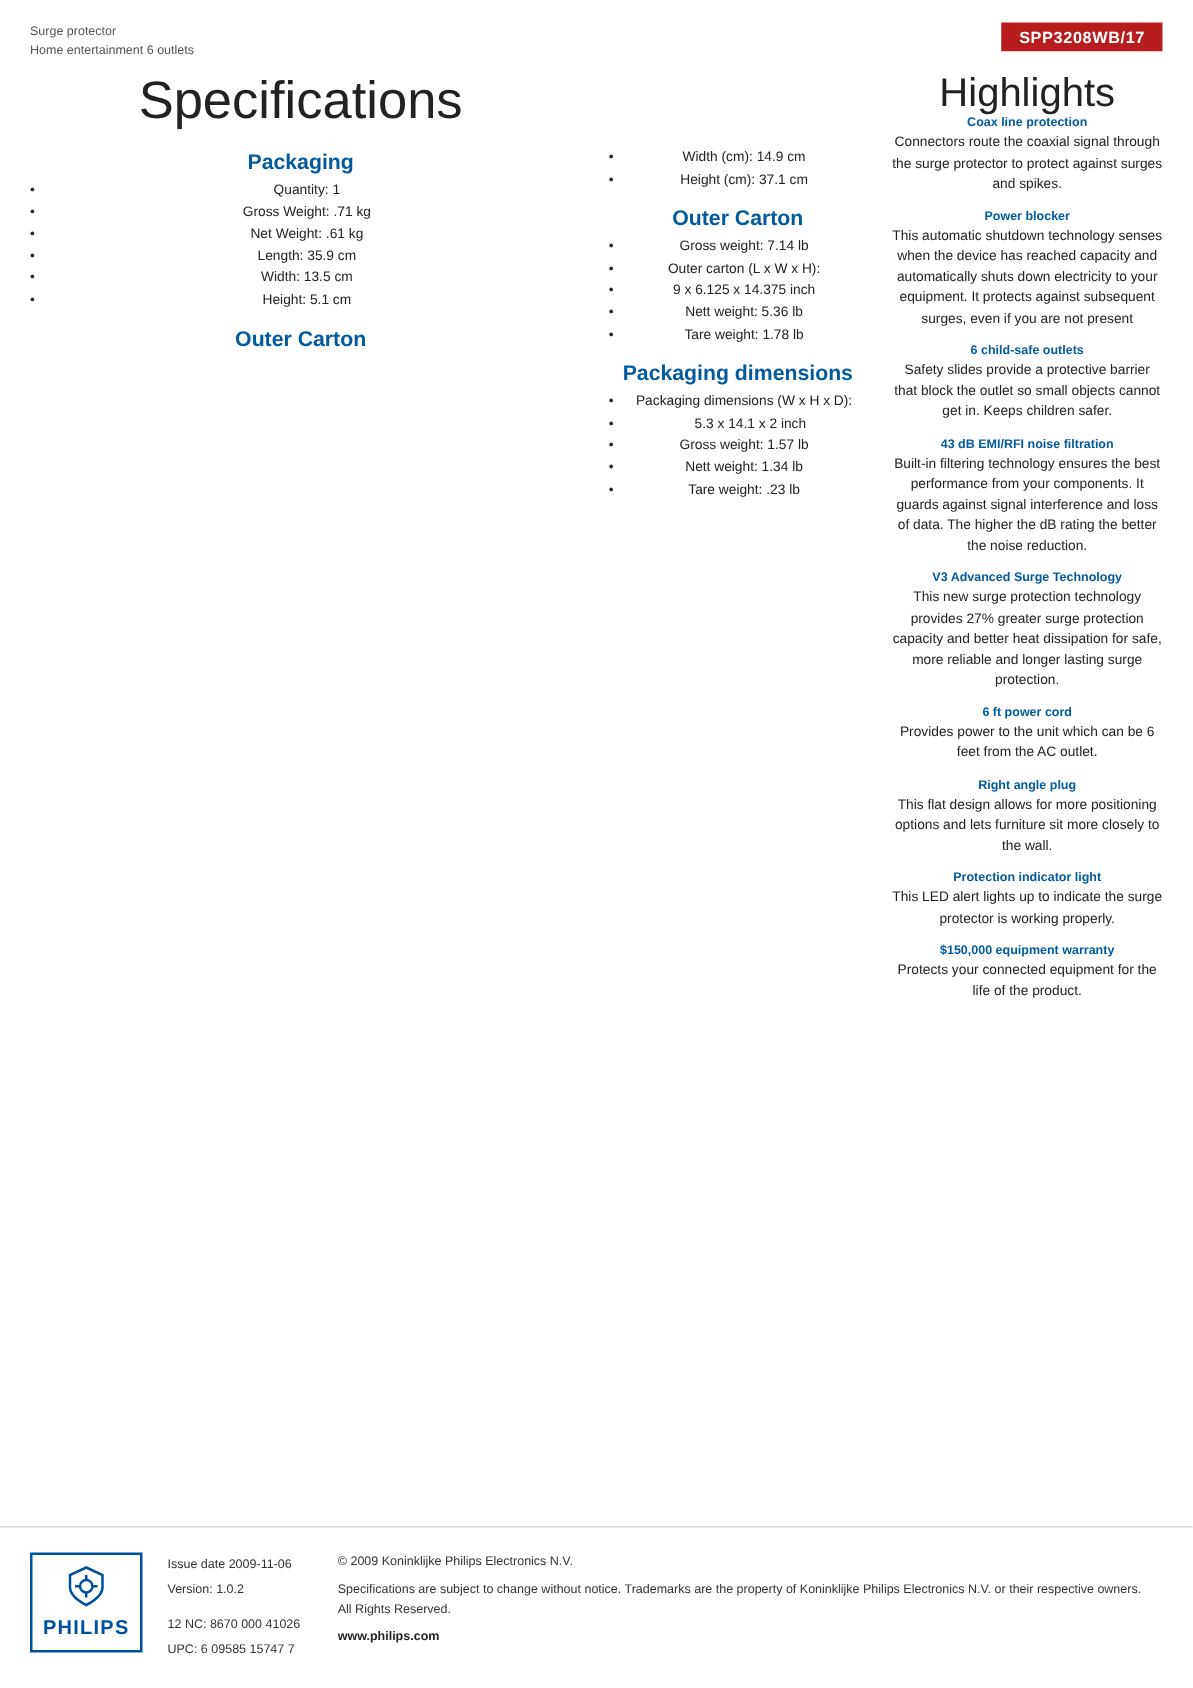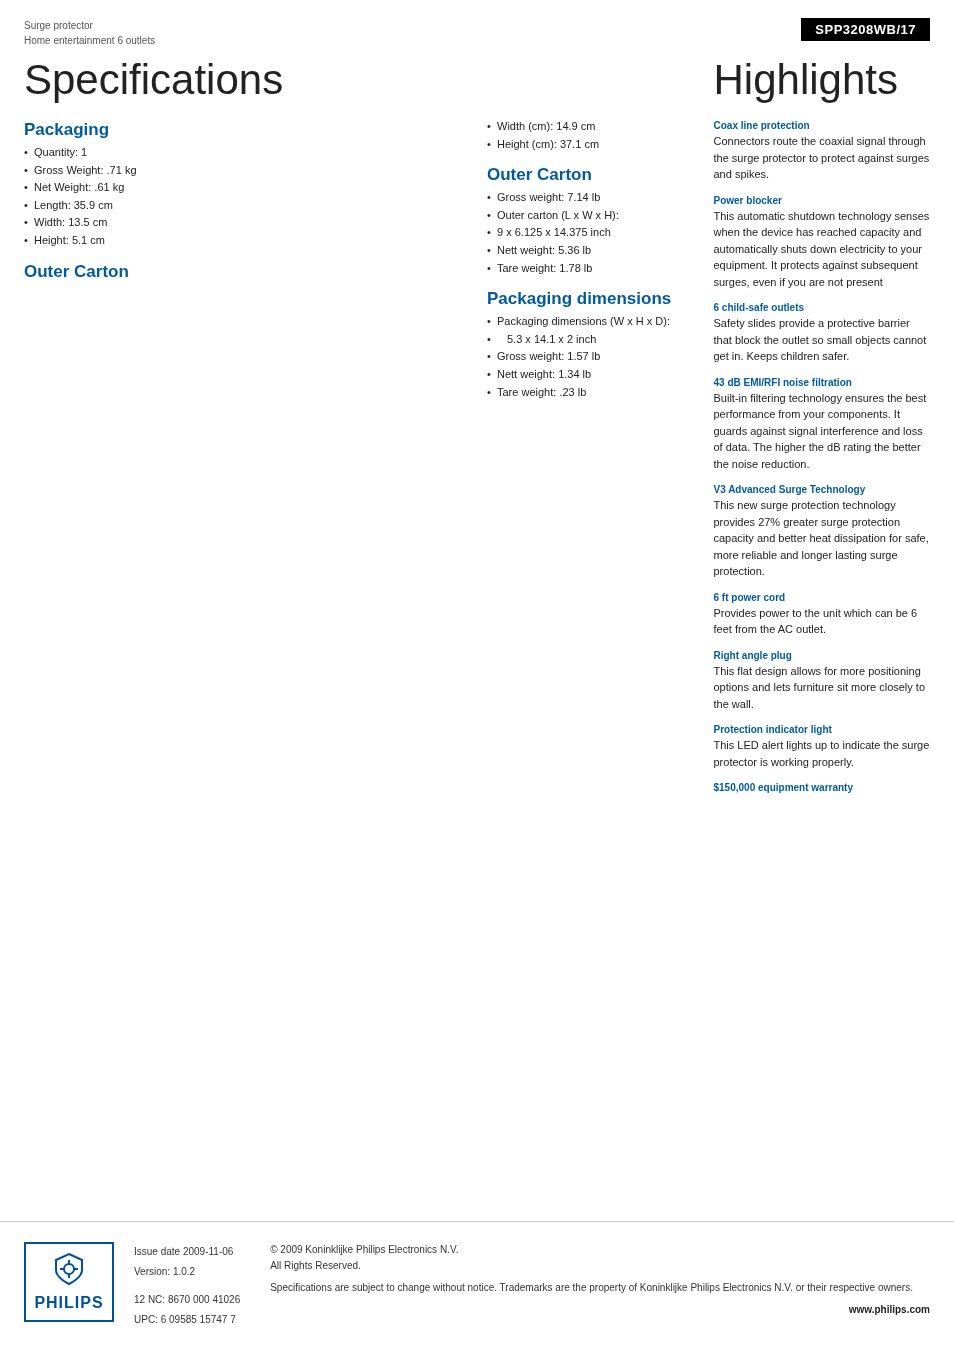--- a/index.html
+++ b/index.html
@@ -18,32 +18,33 @@
       justify-content: space-between;
       align-items: flex-start;
       padding: 18px 24px 0 24px;
     }
     .header-left {
       font-size: 10px;
       color: #555;
       line-height: 1.5;
     }
     .header-right {
-      background: #000000;
+      background: #b91c1c;
       color: #fff;
       font-size: 13px;
       font-weight: bold;
       padding: 4px 14px;
       letter-spacing: 0.5px;
     }
 
     
     .main-content {
       display: flex;
       padding: 0 24px;
+      text-align: center;
     }
 
     
     .left-col {
       width: 50%;
       padding-right: 20px;
     }
     .page-title {
       font-size: 42px;
       font-weight: normal;
@@ -86,25 +87,24 @@
       padding: 0 10px;
       padding-top: 70px;
     }
 
     
     .right-col {
       width: 25%;
       padding-left: 10px;
     }
     .highlights-title {
-      font-size: 42px;
+      font-size: 32px;
       font-weight: normal;
       color: #222;
       margin-top: 8px;
-      margin-bottom: 16px;
       font-family: Arial, Helvetica, sans-serif;
     }
     .highlight-item {
       margin-bottom: 12px;
     }
     .highlight-heading {
       font-weight: bold;
       color: #005a9e;
       font-size: 10px;
       margin-bottom: 2px;
@@ -253,20 +253,21 @@
     <div class="highlight-item">
       <div class="highlight-heading">Right angle plug</div>
       <div class="highlight-text">This flat design allows for more positioning options and lets furniture sit more closely to the wall.</div>
     </div>
     <div class="highlight-item">
       <div class="highlight-heading">Protection indicator light</div>
       <div class="highlight-text">This LED alert lights up to indicate the surge protector is working properly.</div>
     </div>
     <div class="highlight-item">
       <div class="highlight-heading">$150,000 equipment warranty</div>
+      <div class="highlight-text">Protects your connected equipment for the life of the product.</div>
     </div>
   </div>
 
 </div>
 
 <div class="footer">
 
   <div class="footer-logo">
     <div class="footer-logo-shield">
       <svg width="30" height="34" viewBox="0 0 30 34">
@@ -285,18 +286,18 @@
     <div class="footer-col1">
       <div><span>Issue date</span> <span>2009-11-06</span></div>
       <div><span>Version:</span> <span>1.0.2</span></div>
       <div style="margin-top:8px;">
         <div><span>12 NC:</span> <span>8670 000 41026</span></div>
         <div><span>UPC:</span> <span>6 09585 15747 7</span></div>
       </div>
     </div>
     <div class="footer-col3">
       <div>© 2009 Koninklijke Philips Electronics N.V.</div>
+      <div style="margin-top:6px;">Specifications are subject to change without notice. Trademarks are the property of Koninklijke Philips Electronics N.V. or their respective owners.</div>
       <div>All Rights Reserved.</div>
-      <div style="margin-top:6px;">Specifications are subject to change without notice. Trademarks are the property of Koninklijke Philips Electronics N.V. or their respective owners.</div>
-      <div style="margin-top:6px;text-align:right;" class="website">www.philips.com</div>
+      <div style="margin-top:6px;" class="website">www.philips.com</div>
     </div>
   </div>
 </div>
 
 </body></html>

